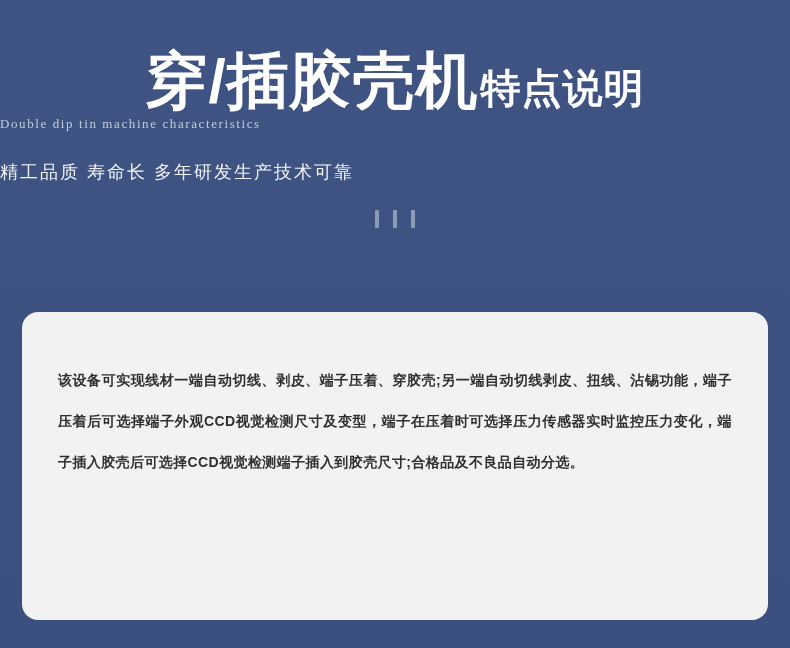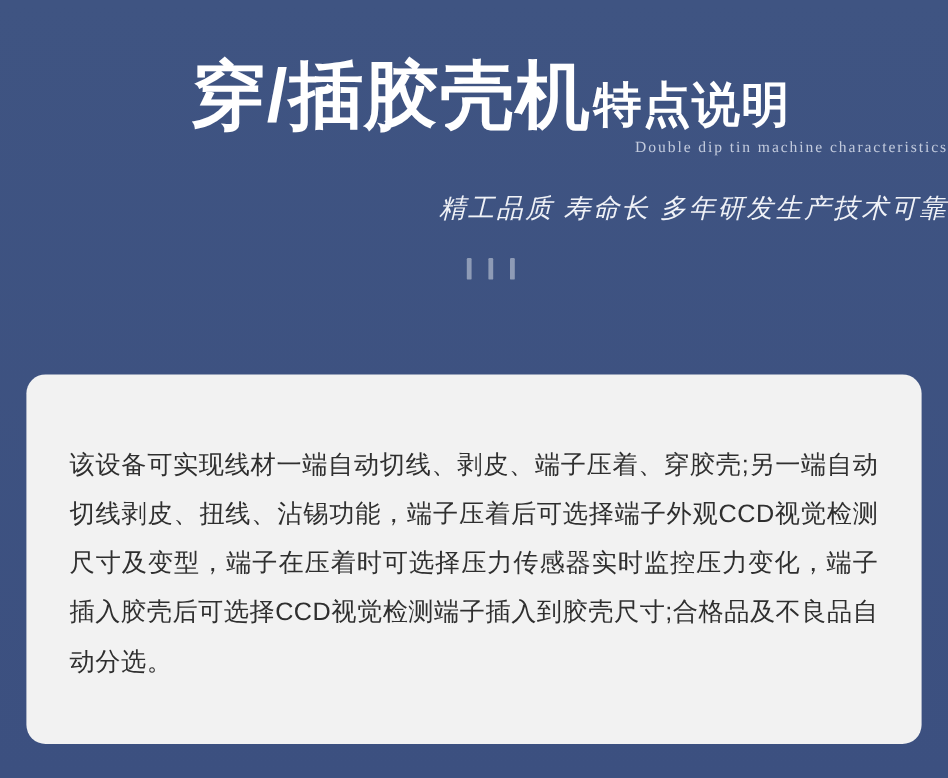--- a/index.html
+++ b/index.html
@@ -15,22 +15,21 @@
   }
   .page {
     position: relative;
     width: 790px;
     height: 648px;
     background: linear-gradient(180deg, #3f5482 0%, #3c5080 100%);
     box-sizing: border-box;
   }
   .header {
     padding-top: 48px;
-    text-align: right;
-    padding-left: 28px;
+    text-align: left;
   }
   .title-row {
     display: flex;
     align-items: baseline;
     justify-content: center;
     white-space: nowrap;
   }
   .title-main {
     font-size: 62px;
     font-weight: bold;
@@ -46,24 +45,23 @@
     letter-spacing: 1px;
   }
   .title-en {
     font-size: 13px;
     color: #c3cbdd;
     letter-spacing: 1.6px;
     font-family: "Liberation Serif", serif;
   }
   .tagline {
     margin-top: 28px;
-    font-size: 22px;
+    font-size: 18px;
     color: #f0f2f7;
     letter-spacing: 2px;
-    font-style: italic;
   }
   .divider {
     margin: 26px auto 0 auto;
     width: 40px;
     height: 18px;
     display: flex;
     justify-content: space-between;
     align-items: center;
   }
   .divider span {
@@ -81,25 +79,26 @@
     left: 22px;
     top: 312px;
     width: 746px;
     height: 308px;
     background: #f2f2f2;
     border-radius: 16px;
     box-sizing: border-box;
     padding: 34px 36px 0 36px;
   }
   .card-text {
-    font-size: 21px;
+    font-size: 14px;
     line-height: 41px;
     color: #2f2f2f;
     letter-spacing: 0.4px;
     text-align: justify;
+    font-weight: bold;
   }
 </style>
 </head>
 <body>
 
 <div class="page">
 
   <div class="header">
     <div class="title-row">
       <span class="title-main">穿/插胶壳机</span>

